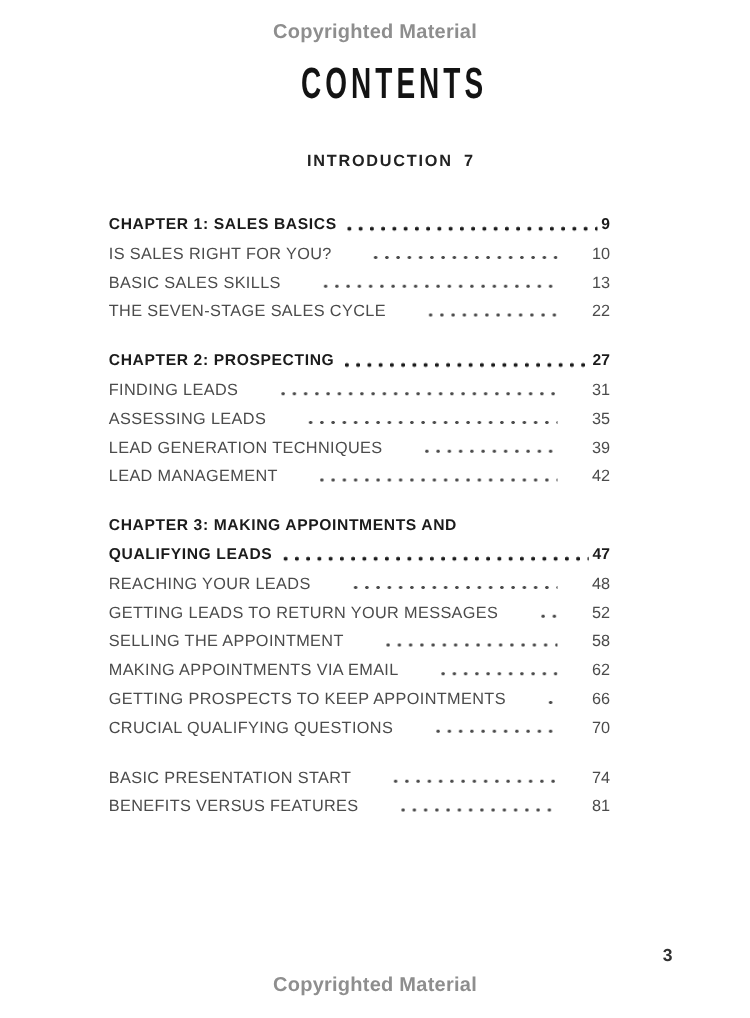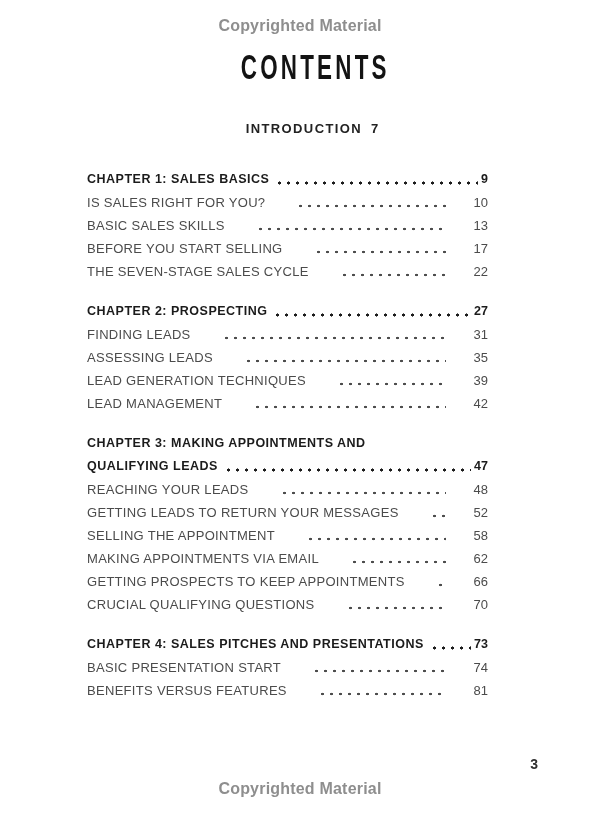--- a/index.html
+++ b/index.html
@@ -104,25 +104,20 @@
           <span class="rowtitle">IS SALES RIGHT FOR YOU?</span>
           <span class="leader"></span>
           <span class="pagenum">10</span>
         </div>
         <div class="row entry">
           <span class="rowtitle">BASIC SALES SKILLS</span>
           <span class="leader"></span>
           <span class="pagenum">13</span>
         </div>
         <div class="row entry">
-          <span class="rowtitle">BEFORE YOU START SELLING</span>
-          <span class="leader"></span>
-          <span class="pagenum">17</span>
-        </div>
-        <div class="row entry">
           <span class="rowtitle">THE SEVEN-STAGE SALES CYCLE</span>
           <span class="leader"></span>
           <span class="pagenum">22</span>
         </div>
       </section>
       <section class="toc-section">
         <div class="row heading">
           <span class="rowtitle">CHAPTER 2: PROSPECTING</span>
           <span class="leader"></span>
           <span class="pagenum">27</span>
@@ -182,25 +177,20 @@
           <span class="leader"></span>
           <span class="pagenum">66</span>
         </div>
         <div class="row entry">
           <span class="rowtitle">CRUCIAL QUALIFYING QUESTIONS</span>
           <span class="leader"></span>
           <span class="pagenum">70</span>
         </div>
       </section>
       <section class="toc-section">
-        <div class="row heading">
-          <span class="rowtitle">CHAPTER 4: SALES PITCHES AND PRESENTATIONS</span>
-          <span class="leader"></span>
-          <span class="pagenum">73</span>
-        </div>
         <div class="row entry">
           <span class="rowtitle">BASIC PRESENTATION START</span>
           <span class="leader"></span>
           <span class="pagenum">74</span>
         </div>
         <div class="row entry">
           <span class="rowtitle">BENEFITS VERSUS FEATURES</span>
           <span class="leader"></span>
           <span class="pagenum">81</span>
         </div>

